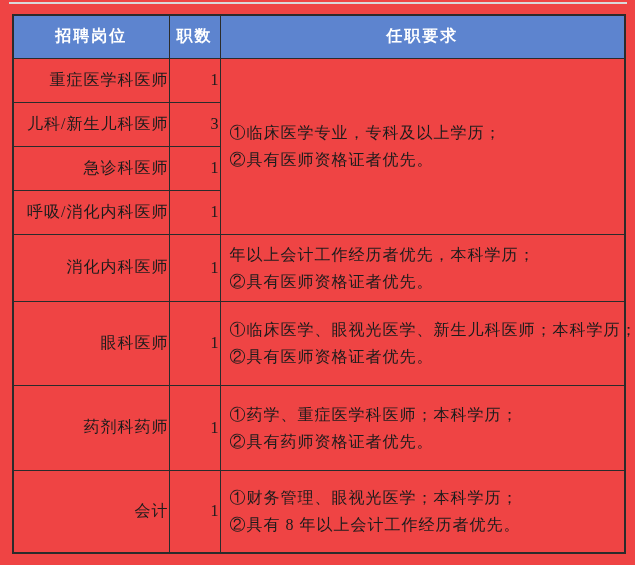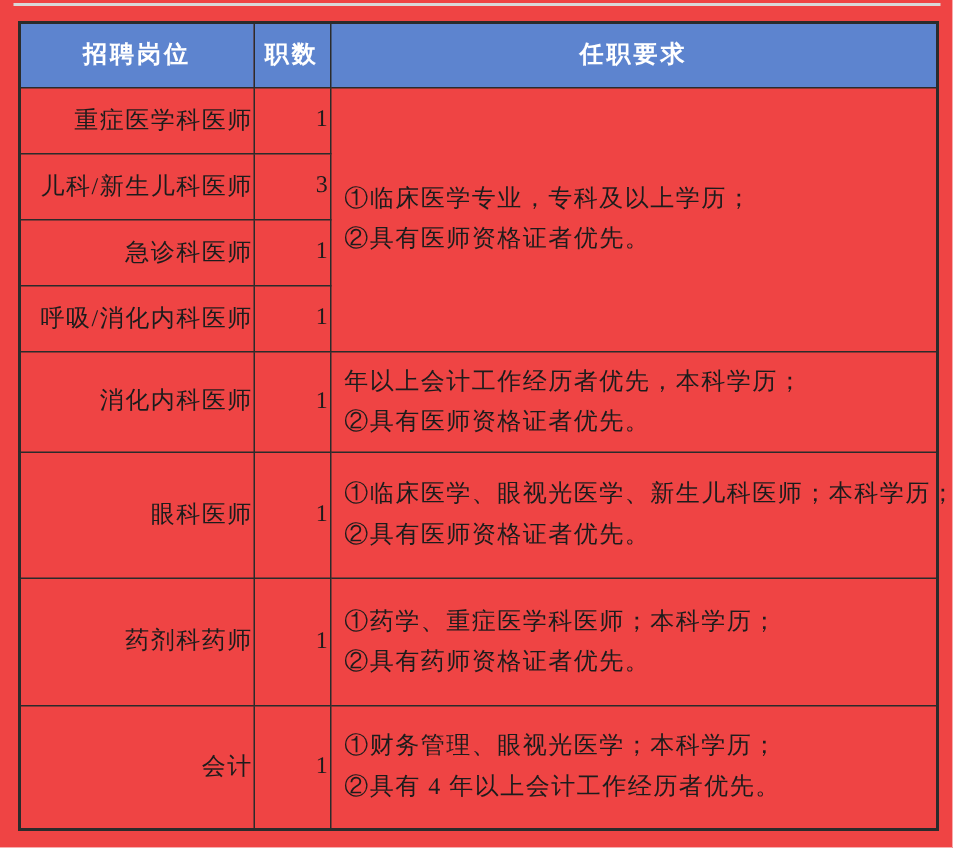--- a/index.html
+++ b/index.html
@@ -129,18 +129,18 @@
           <div class="req-line">①药学、重症医学科医师；本科学历；</div>
           <div class="req-line">②具有药师资格证者优先。</div>
         </td>
       </tr>
 
       <tr class="h83">
         <td class="pos">会计</td>
         <td class="cnt">1</td>
         <td class="req">
           <div class="req-line">①财务管理、眼视光医学；本科学历；</div>
-          <div class="req-line">②具有 4 年以上会计工作经历者优先。</div>
+          <div class="req-line">②具有 8 年以上会计工作经历者优先。</div>
         </td>
       </tr>
     </tbody>
   </table>
 </div>
 
 </body></html>

